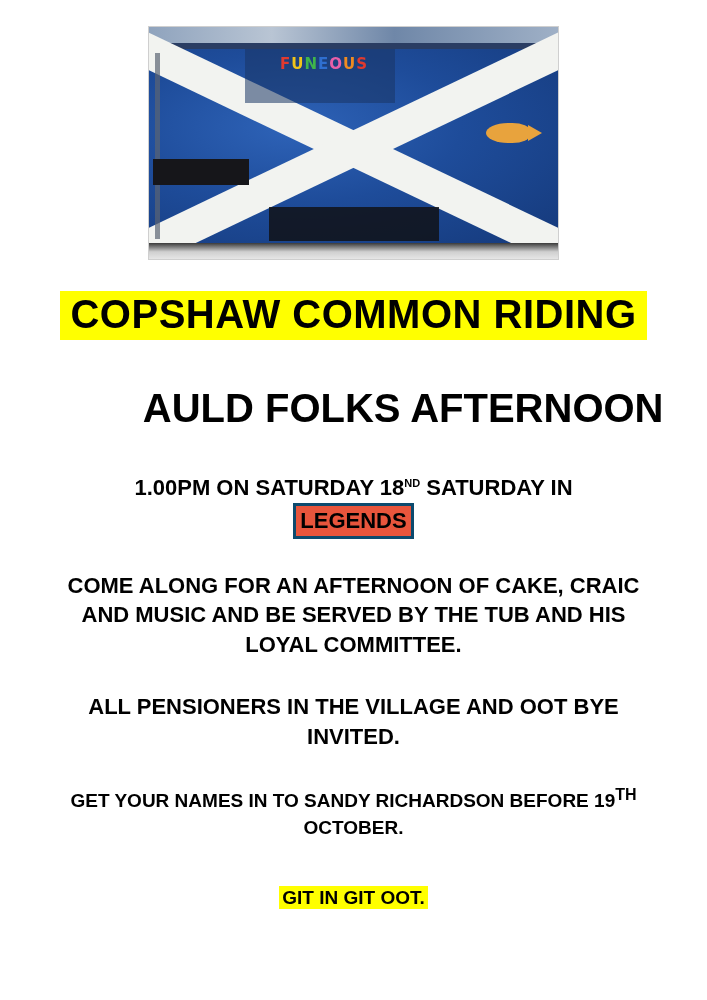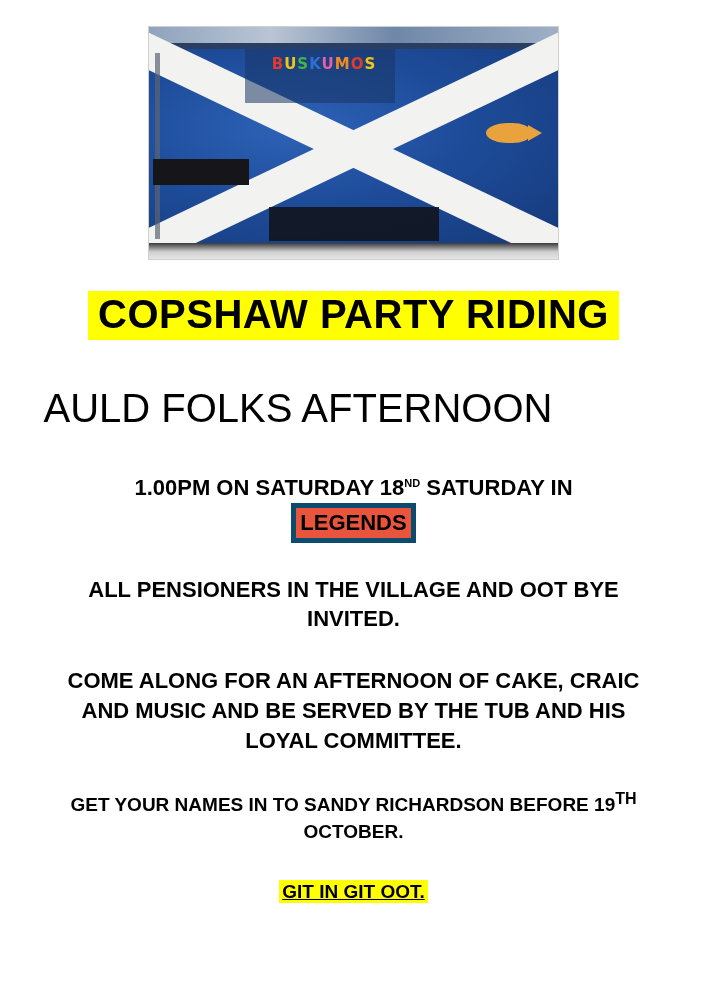--- a/index.html
+++ b/index.html
@@ -144,58 +144,57 @@
     padding: 2px 10px 5px 10px;
     font-size: 40px;
     font-weight: bold;
     letter-spacing: .5px;
     line-height: 1.05;
     white-space: nowrap;
   }
   .headline {
     margin-top: 46px;
     font-size: 40px;
-    font-weight: normal;
-    text-align: left;
+    font-weight: bold;
+    text-align: right;
     line-height: 1.13;
     width: 620px;
   }
   .line-when {
     margin-top: 42px;
     font-size: 22px;
     font-weight: bold;
     text-align: center;
     width: 640px;
     line-height: 1.35;
   }
   .line-when sup { font-size: 11px; vertical-align: super; }
   .venue {
     display: inline-block;
     background: #e8553c;
     color: #000000;
     padding: 0 4px;
-    border: 5px solid #0c4a6e;
+    border: 3px solid #0c4a6e;
   }
   .para {
     margin-top: 32px;
     font-size: 22px;
     font-weight: bold;
     text-align: center;
     width: 600px;
     line-height: 1.36;
   }
   .para.small {
     font-size: 19px;
     width: 620px;
     line-height: 1.38;
   }
   .para.small sup { font-size: 16px; vertical-align: super; }
   .footer-line {
-    margin-top: 36px;
-    text-decoration: underline;
+    margin-top: 46px;
   }
   .footer-hl {
     background: #ffff00;
     font-size: 19px;
     font-weight: bold;
     padding: 1px 3px;
   }
 </style>
 </head>
 <body>
@@ -206,41 +205,41 @@
     <div class="sky-strip"></div>
     <div class="wall-top"></div>
     <div class="flagfield"></div>
     <div class="cross1"></div>
     <div class="cross2"></div>
     <div class="pole"></div>
     <div class="dark-left"></div>
     <div class="dark-bottom"></div>
     <div class="banner"></div>
     <div class="letters">
-        <div><span>B</span><span>U</span><span>S</span><span>K</span><span>U</span><span>M</span><span>O</span><span>S</span></div>
+        <div><span>F</span><span>U</span><span>N</span><span>E</span><span>O</span><span>U</span><span>S</span></div>
       </div>
     <div class="fish"></div>
     <div class="bottom-strip"></div>
   </div>
 
-  <div class="title-bar">COPSHAW PARTY RIDING</div>
+  <div class="title-bar">COPSHAW COMMON RIDING</div>
 
   <div class="headline">
     <div>AULD FOLKS AFTERNOON</div>
   </div>
 
   <div class="line-when">
     <span>1.00PM ON SATURDAY 18</span><sup>ND</sup><span> SATURDAY IN</span>
     <br>
     <span class="venue">LEGENDS</span>
   </div>
 
+  <div class="para">COME ALONG FOR AN AFTERNOON OF CAKE, CRAIC AND MUSIC AND BE SERVED BY THE TUB AND HIS LOYAL COMMITTEE.</div>
+
   <div class="para">ALL PENSIONERS IN THE VILLAGE AND OOT BYE INVITED.</div>
-
-  <div class="para">COME ALONG FOR AN AFTERNOON OF CAKE, CRAIC AND MUSIC AND BE SERVED BY THE TUB AND HIS LOYAL COMMITTEE.</div>
 
   <div class="para small">
     <span>GET YOUR NAMES IN TO SANDY RICHARDSON BEFORE 19</span><sup>TH</sup><span> OCTOBER.</span>
   </div>
 
   <div class="footer-line">
     <span class="footer-hl">GIT IN GIT OOT.</span>
   </div>
 
 </div>

